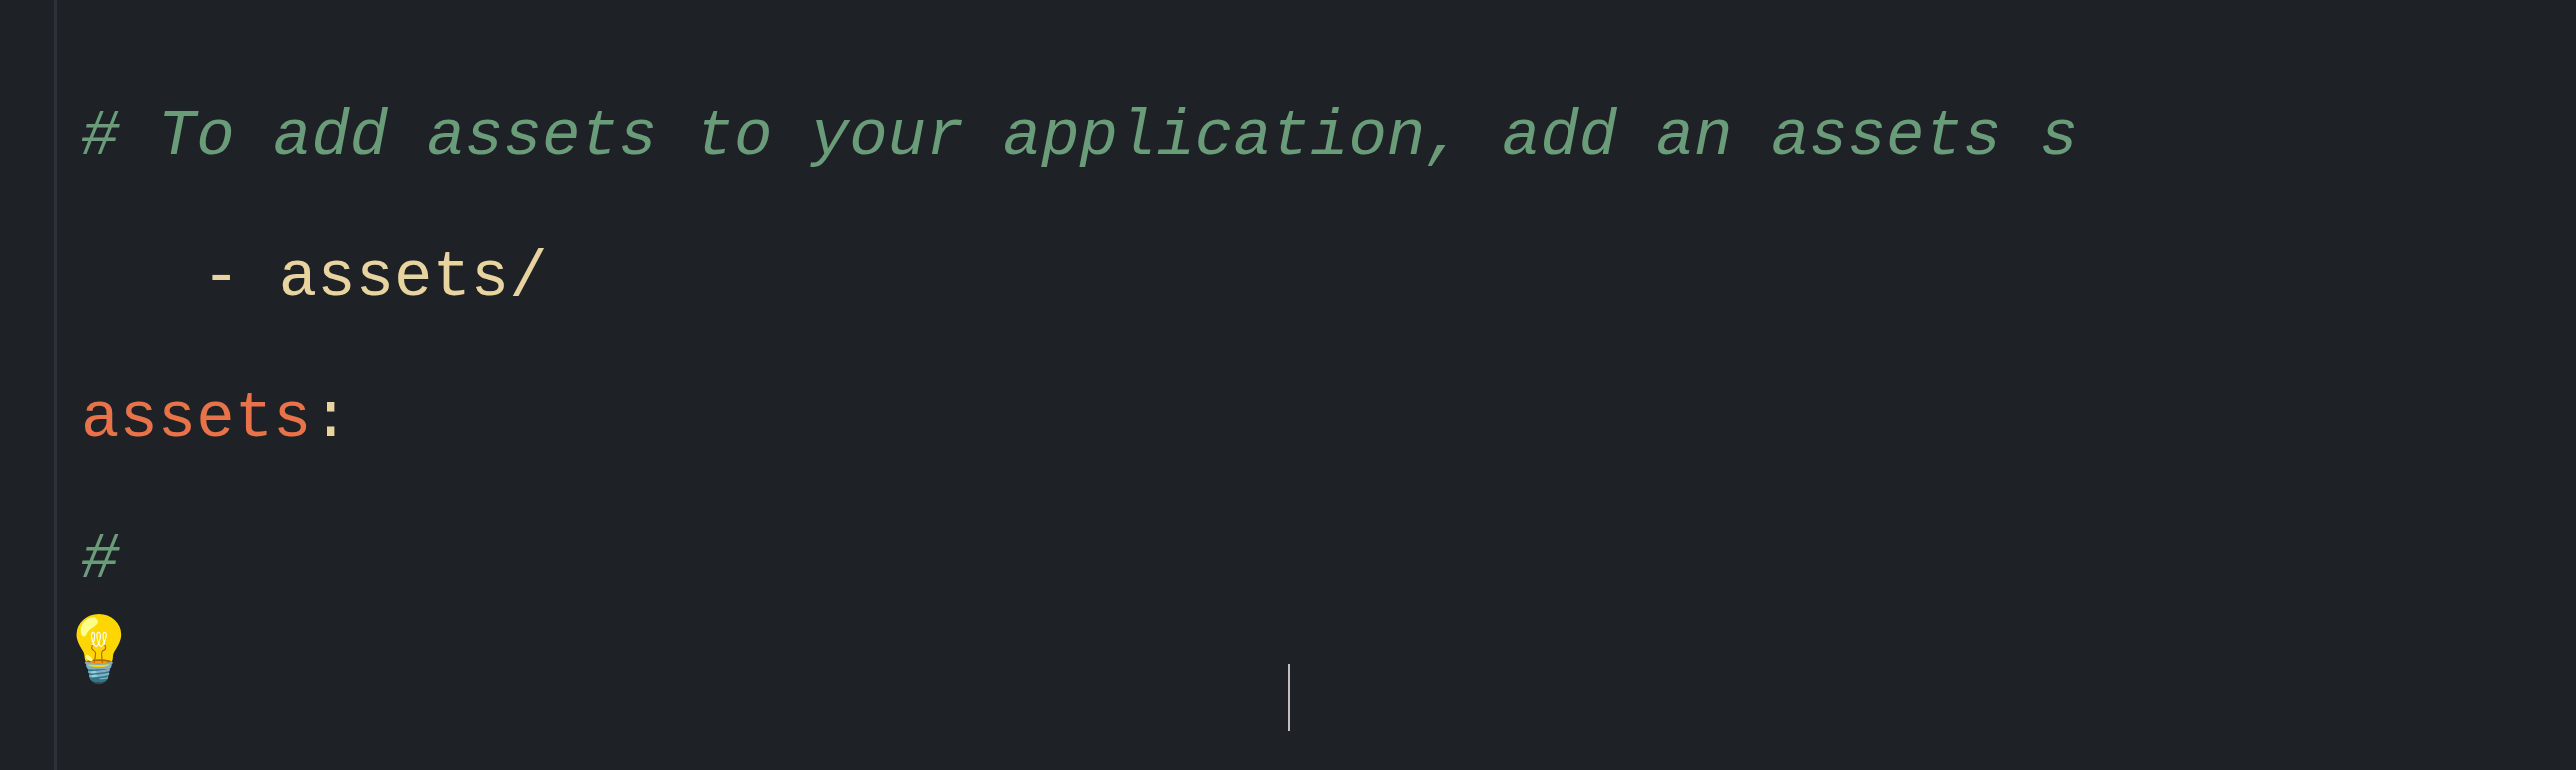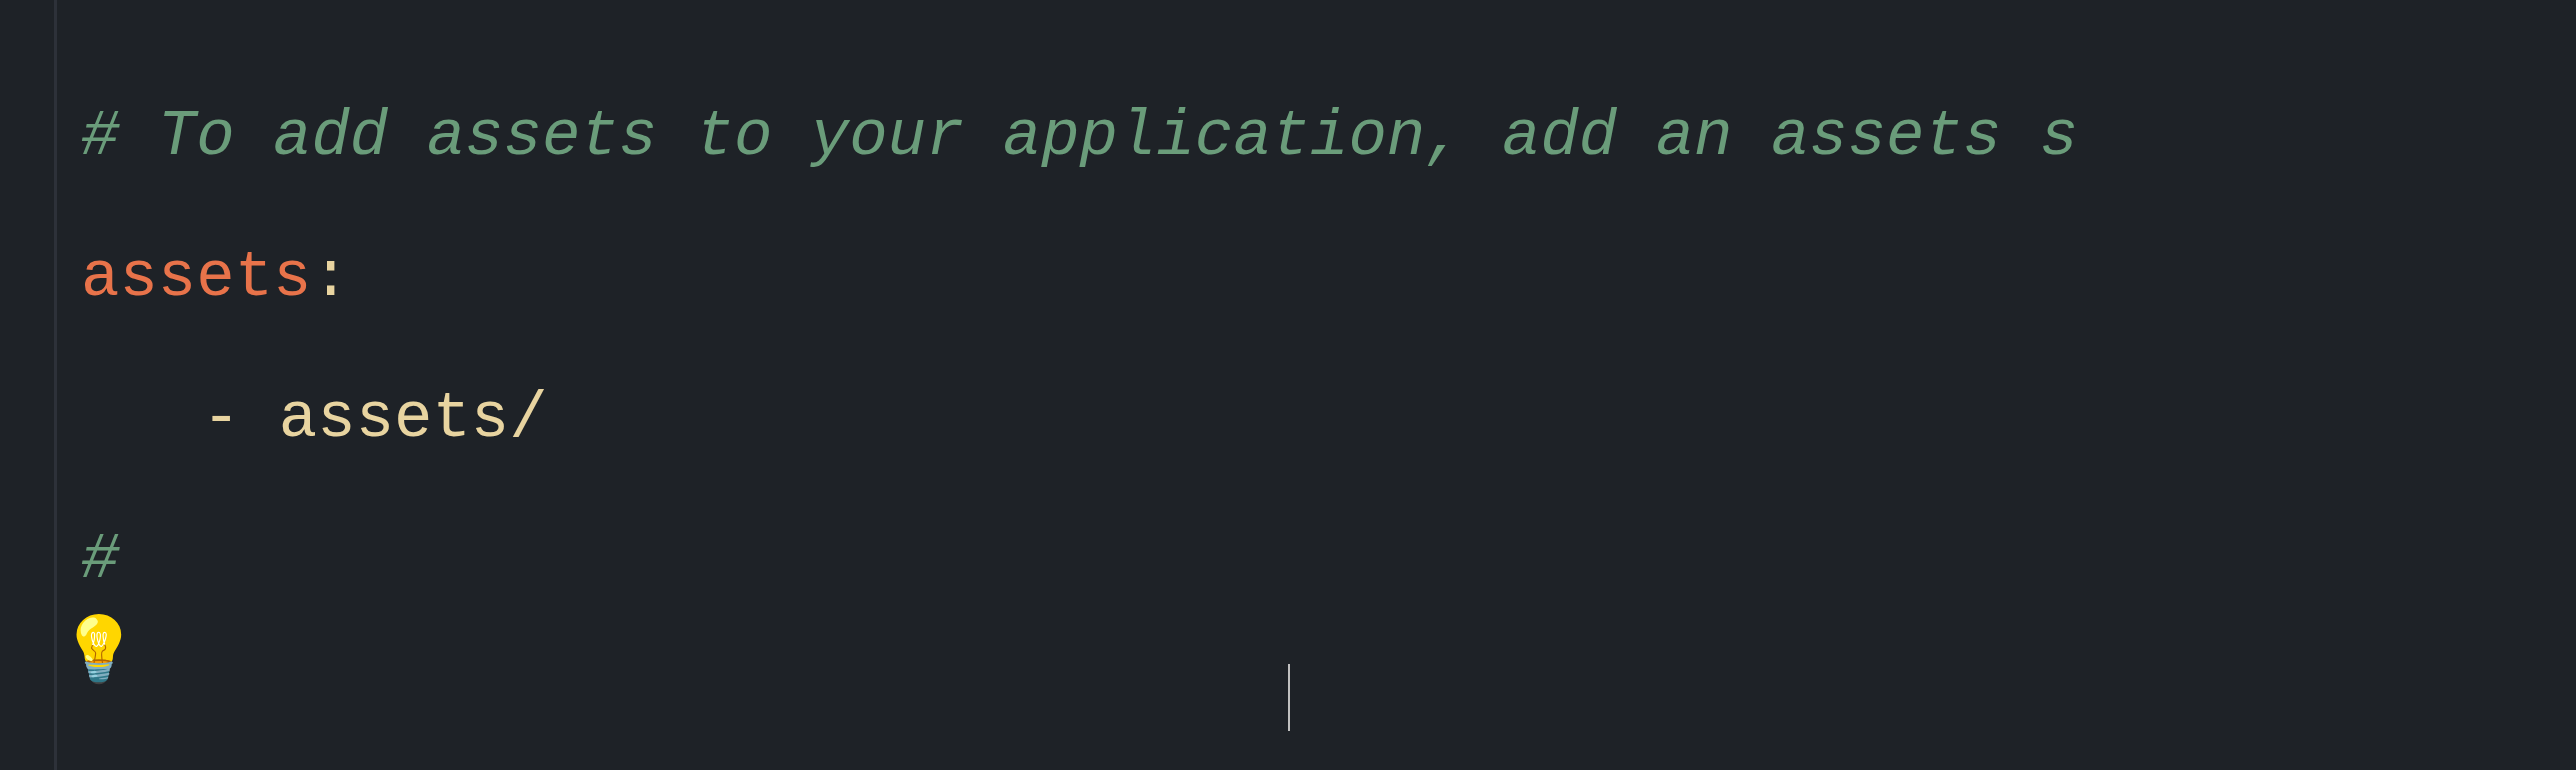--- a/index.html
+++ b/index.html
@@ -104,27 +104,27 @@
 
 <div class="editor-container">
   <div class="left-border"></div>
 
   <div class="code-area">
 
     <div class="code-line">
       <span class="italic-text"># To add assets to your application, add an assets s</span>
     </div>
 
+    <div class="code-line indent-1">
+      <span class="normal-text">- assets/</span>
+    </div>
+
     <div class="code-line">
       <span class="key-text">assets</span>
         <span class="colon-text">:</span>
-    </div>
-
-    <div class="code-line indent-1">
-      <span class="normal-text">- assets/</span>
     </div>
 
     <div class="code-line">
       <span class="italic-text">#</span>
     </div>
 
   </div>
 
   <div class="lightbulb-container">
     <span class="lightbulb-icon">💡</span>

